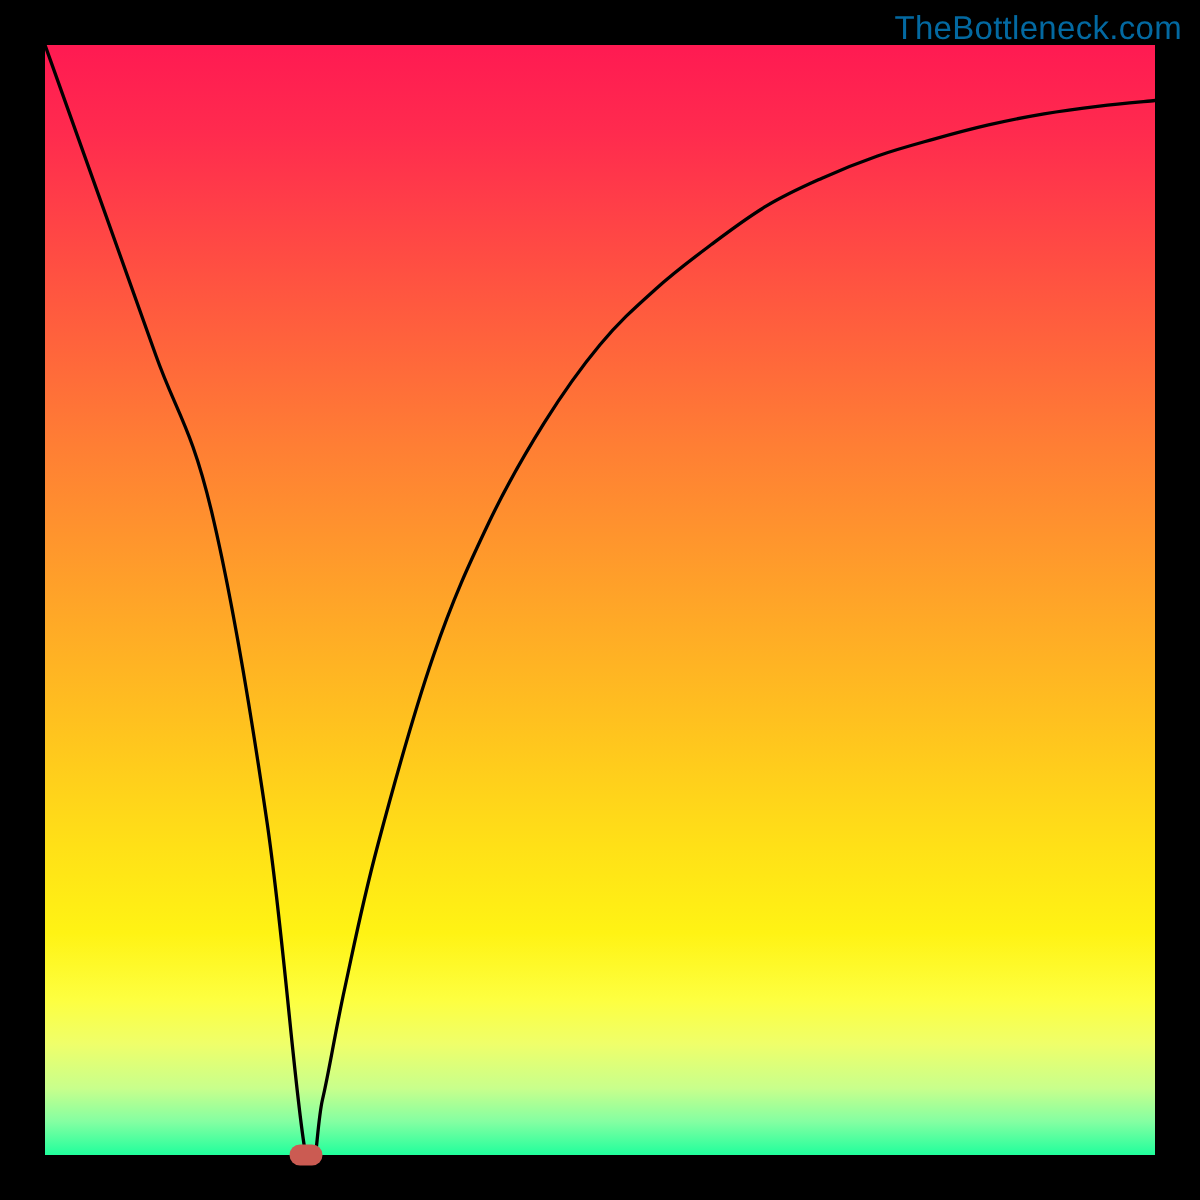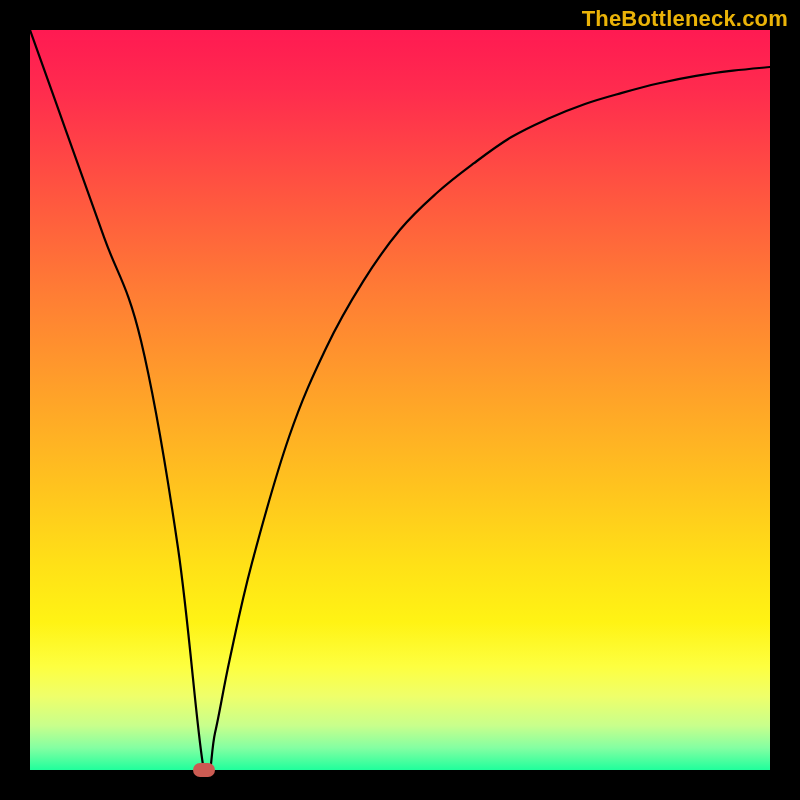--- a/index.html
+++ b/index.html
@@ -61,24 +61,24 @@
     position: absolute;
     width: 22px;
     height: 14px;
     border-radius: 7px;
     transform: translate(-50%, -50%);
   }
   .watermark {
     position: absolute;
     top: 6px;
     right: 12px;
-    color: #eab308;
+    color: #0369a1;
     font-size: 22px;
     letter-spacing: 0.2px;
-    font-weight: 700;
+    font-weight: 400;
     text-align: right;
   }
 </style>
 </head>
 <body>
 
 <div class="watermark">TheBottleneck.com</div>
 
 <div class="frame">
   <div class="plot-area">

